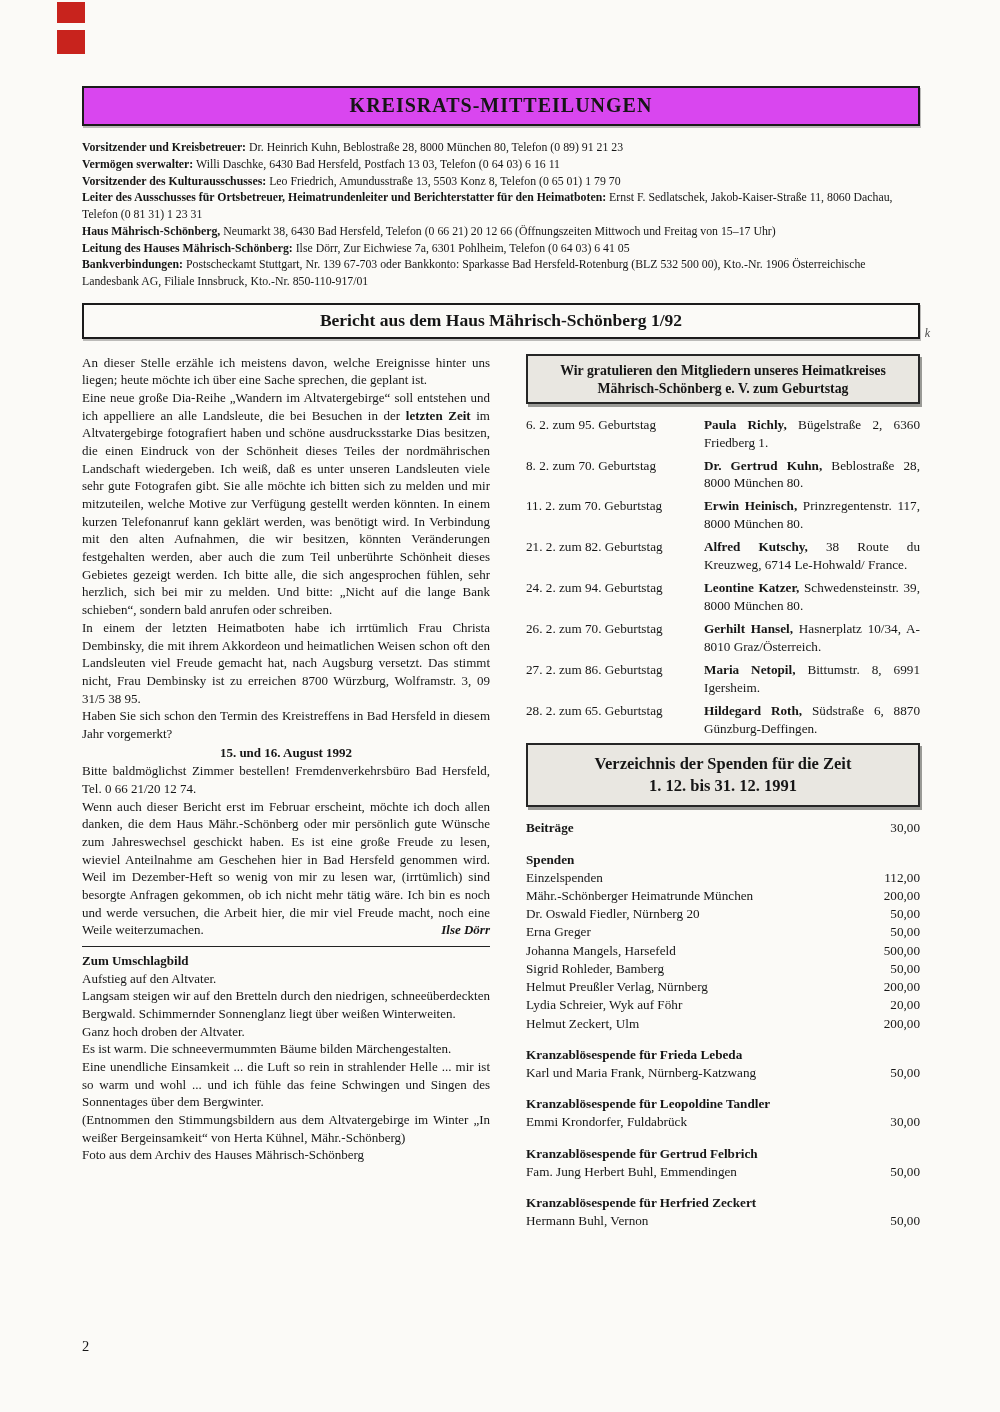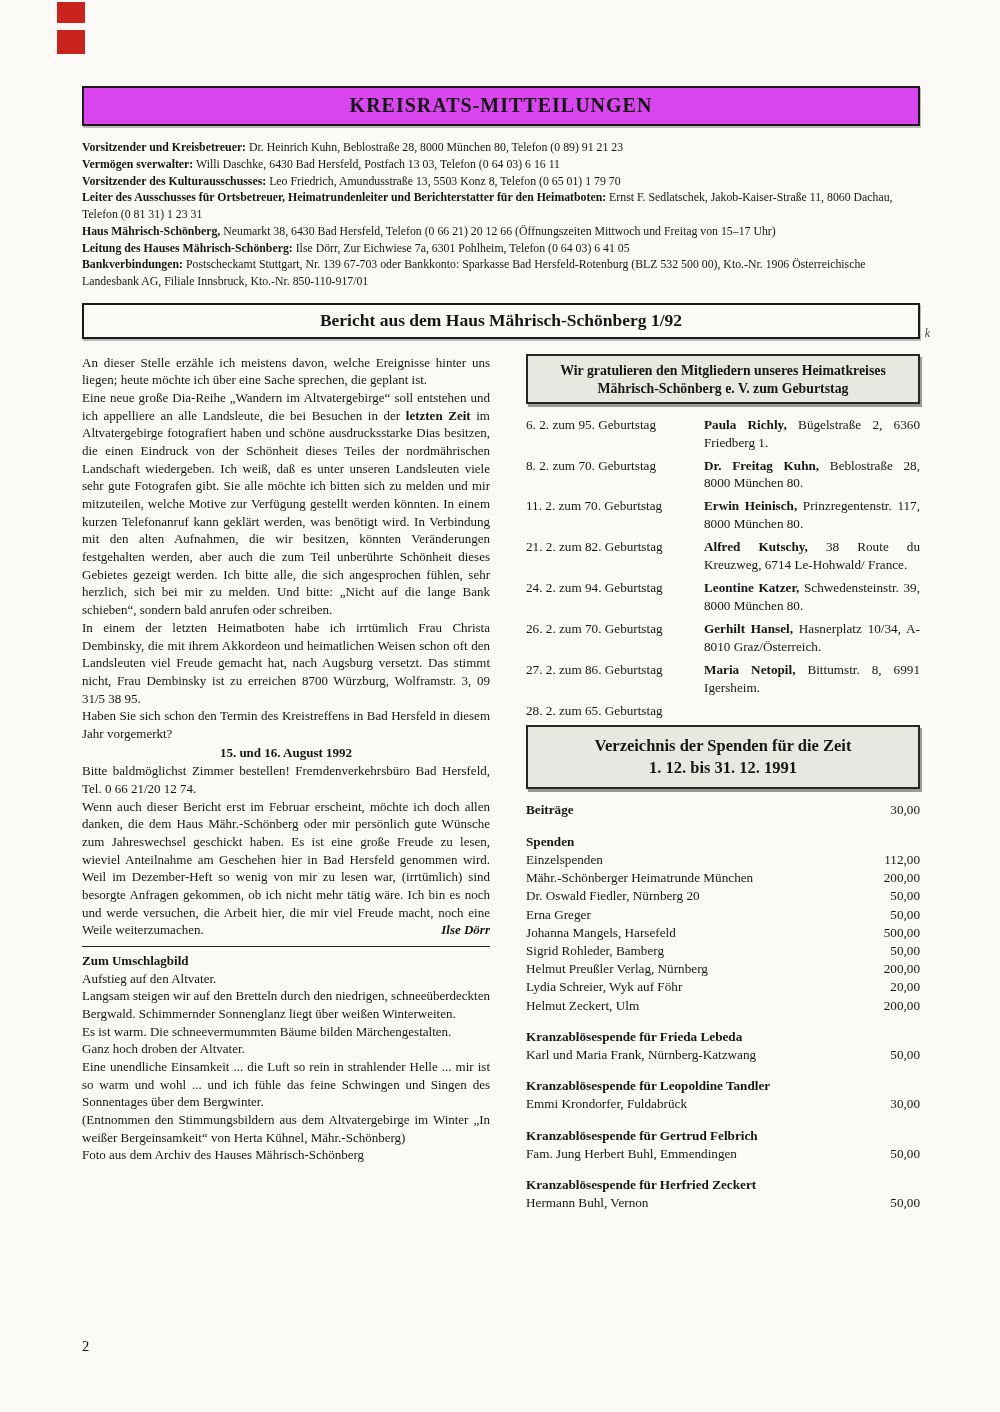--- a/index.html
+++ b/index.html
@@ -124,42 +124,42 @@
           <div class="par">In einem der letzten Heimatboten habe ich irrtümlich Frau Christa Dembinsky, die mit ihrem Akkordeon und heimatlichen Weisen schon oft den Landsleuten viel Freude gemacht hat, nach Augsburg versetzt. Das stimmt nicht, Frau Dembinsky ist zu erreichen 8700 Würzburg, Wolframstr. 3, 09 31/5 38 95.</div>
           <div class="par">Haben Sie sich schon den Termin des Kreistreffens in Bad Hersfeld in diesem Jahr vorgemerkt?</div>
           <div class="center-bold">15. und 16. August 1992</div>
           <div class="par">Bitte baldmöglichst Zimmer bestellen! Fremdenverkehrsbüro Bad Hersfeld, Tel. 0 66 21/20 12 74.</div>
           <div class="par">Wenn auch dieser Bericht erst im Februar erscheint, möchte ich doch allen danken, die dem Haus Mähr.-Schönberg oder mir persönlich gute Wünsche zum Jahreswechsel geschickt haben. Es ist eine große Freude zu lesen, wieviel Anteilnahme am Geschehen hier in Bad Hersfeld genommen wird. Weil im Dezember-Heft so wenig von mir zu lesen war, (irrtümlich) sind besorgte Anfragen gekommen, ob ich nicht mehr tätig wäre. Ich bin es noch und werde versuchen, die Arbeit hier, die mir viel Freude macht, noch eine Weile weiterzumachen.</div>
           <div class="sign-line"><span>Ilse Dörr</span></div>
           <div class="rule"></div>
           <div class="sub-heading">Zum Umschlagbild</div>
           <div class="par">Aufstieg auf den Altvater.</div>
           <div class="par">Langsam steigen wir auf den Bretteln durch den niedrigen, schneeüberdeckten Bergwald. Schimmernder Sonnenglanz liegt über weißen Winterweiten.</div>
+          <div class="par">Ganz hoch droben der Altvater.</div>
           <div class="par">Es ist warm. Die schneevermummten Bäume bilden Märchengestalten.</div>
-          <div class="par">Ganz hoch droben der Altvater.</div>
           <div class="par">Eine unendliche Einsamkeit ... die Luft so rein in strahlender Helle ... mir ist so warm und wohl ... und ich fühle das feine Schwingen und Singen des Sonnentages über dem Bergwinter.</div>
           <div class="par">(Entnommen den Stimmungsbildern aus dem Altvatergebirge im Winter „In weißer Bergeinsamkeit“ von Herta Kühnel, Mähr.-Schönberg)</div>
           <div class="par">Foto aus dem Archiv des Hauses Mährisch-Schönberg</div>
         </div>
 
       <div class="right-col">
 
         <div class="gray-box">
           <div class="birthday-title">Wir gratulieren den Mitgliedern unseres Heimatkreises</div>
           <div class="birthday-title">Mährisch-Schönberg e. V. zum Geburtstag</div>
         </div>
 
         <div class="birthday-list" id="birthday-list">
             <div class="b-row">
               <span class="b-date">6. 2. zum 95. Geburtstag</span>
               <div class="b-info"><span class="b-name">Paula Richly,</span> Bügelstraße 2, 6360 Friedberg 1.</div>
             </div>
             <div class="b-row">
               <span class="b-date">8. 2. zum 70. Geburtstag</span>
-              <div class="b-info"><span class="b-name">Dr. Freitag Kuhn,</span> Beblostraße 28, 8000 München 80.</div>
+              <div class="b-info"><span class="b-name">Dr. Gertrud Kuhn,</span> Beblostraße 28, 8000 München 80.</div>
             </div>
             <div class="b-row">
               <span class="b-date">11. 2. zum 70. Geburtstag</span>
               <div class="b-info"><span class="b-name">Erwin Heinisch,</span> Prinzregentenstr. 117, 8000 München 80.</div>
             </div>
             <div class="b-row">
               <span class="b-date">21. 2. zum 82. Geburtstag</span>
               <div class="b-info"><span class="b-name">Alfred Kutschy,</span> 38 Route du Kreuzweg, 6714 Le-Hohwald/ France.</div>
             </div>
             <div class="b-row">
@@ -169,20 +169,21 @@
             <div class="b-row">
               <span class="b-date">26. 2. zum 70. Geburtstag</span>
               <div class="b-info"><span class="b-name">Gerhilt Hansel,</span> Hasnerplatz 10/34, A-8010 Graz/Österreich.</div>
             </div>
             <div class="b-row">
               <span class="b-date">27. 2. zum 86. Geburtstag</span>
               <div class="b-info"><span class="b-name">Maria Netopil,</span> Bittumstr. 8, 6991 Igersheim.</div>
             </div>
             <div class="b-row">
               <span class="b-date">28. 2. zum 65. Geburtstag</span>
+              <div class="b-info"><span class="b-name">Hildegard Roth,</span> Südstraße 6, 8870 Günzburg-Deffingen.</div>
             </div>
           </div>
 
         <div class="gray-box donation-box">
           <div class="donation-title">Verzeichnis der Spenden für die Zeit</div>
           <div class="donation-title">1. 12. bis 31. 12. 1991</div>
         </div>
 
         <div class="donation-list" id="donation-list">
             <div class="d-row d-bold">

